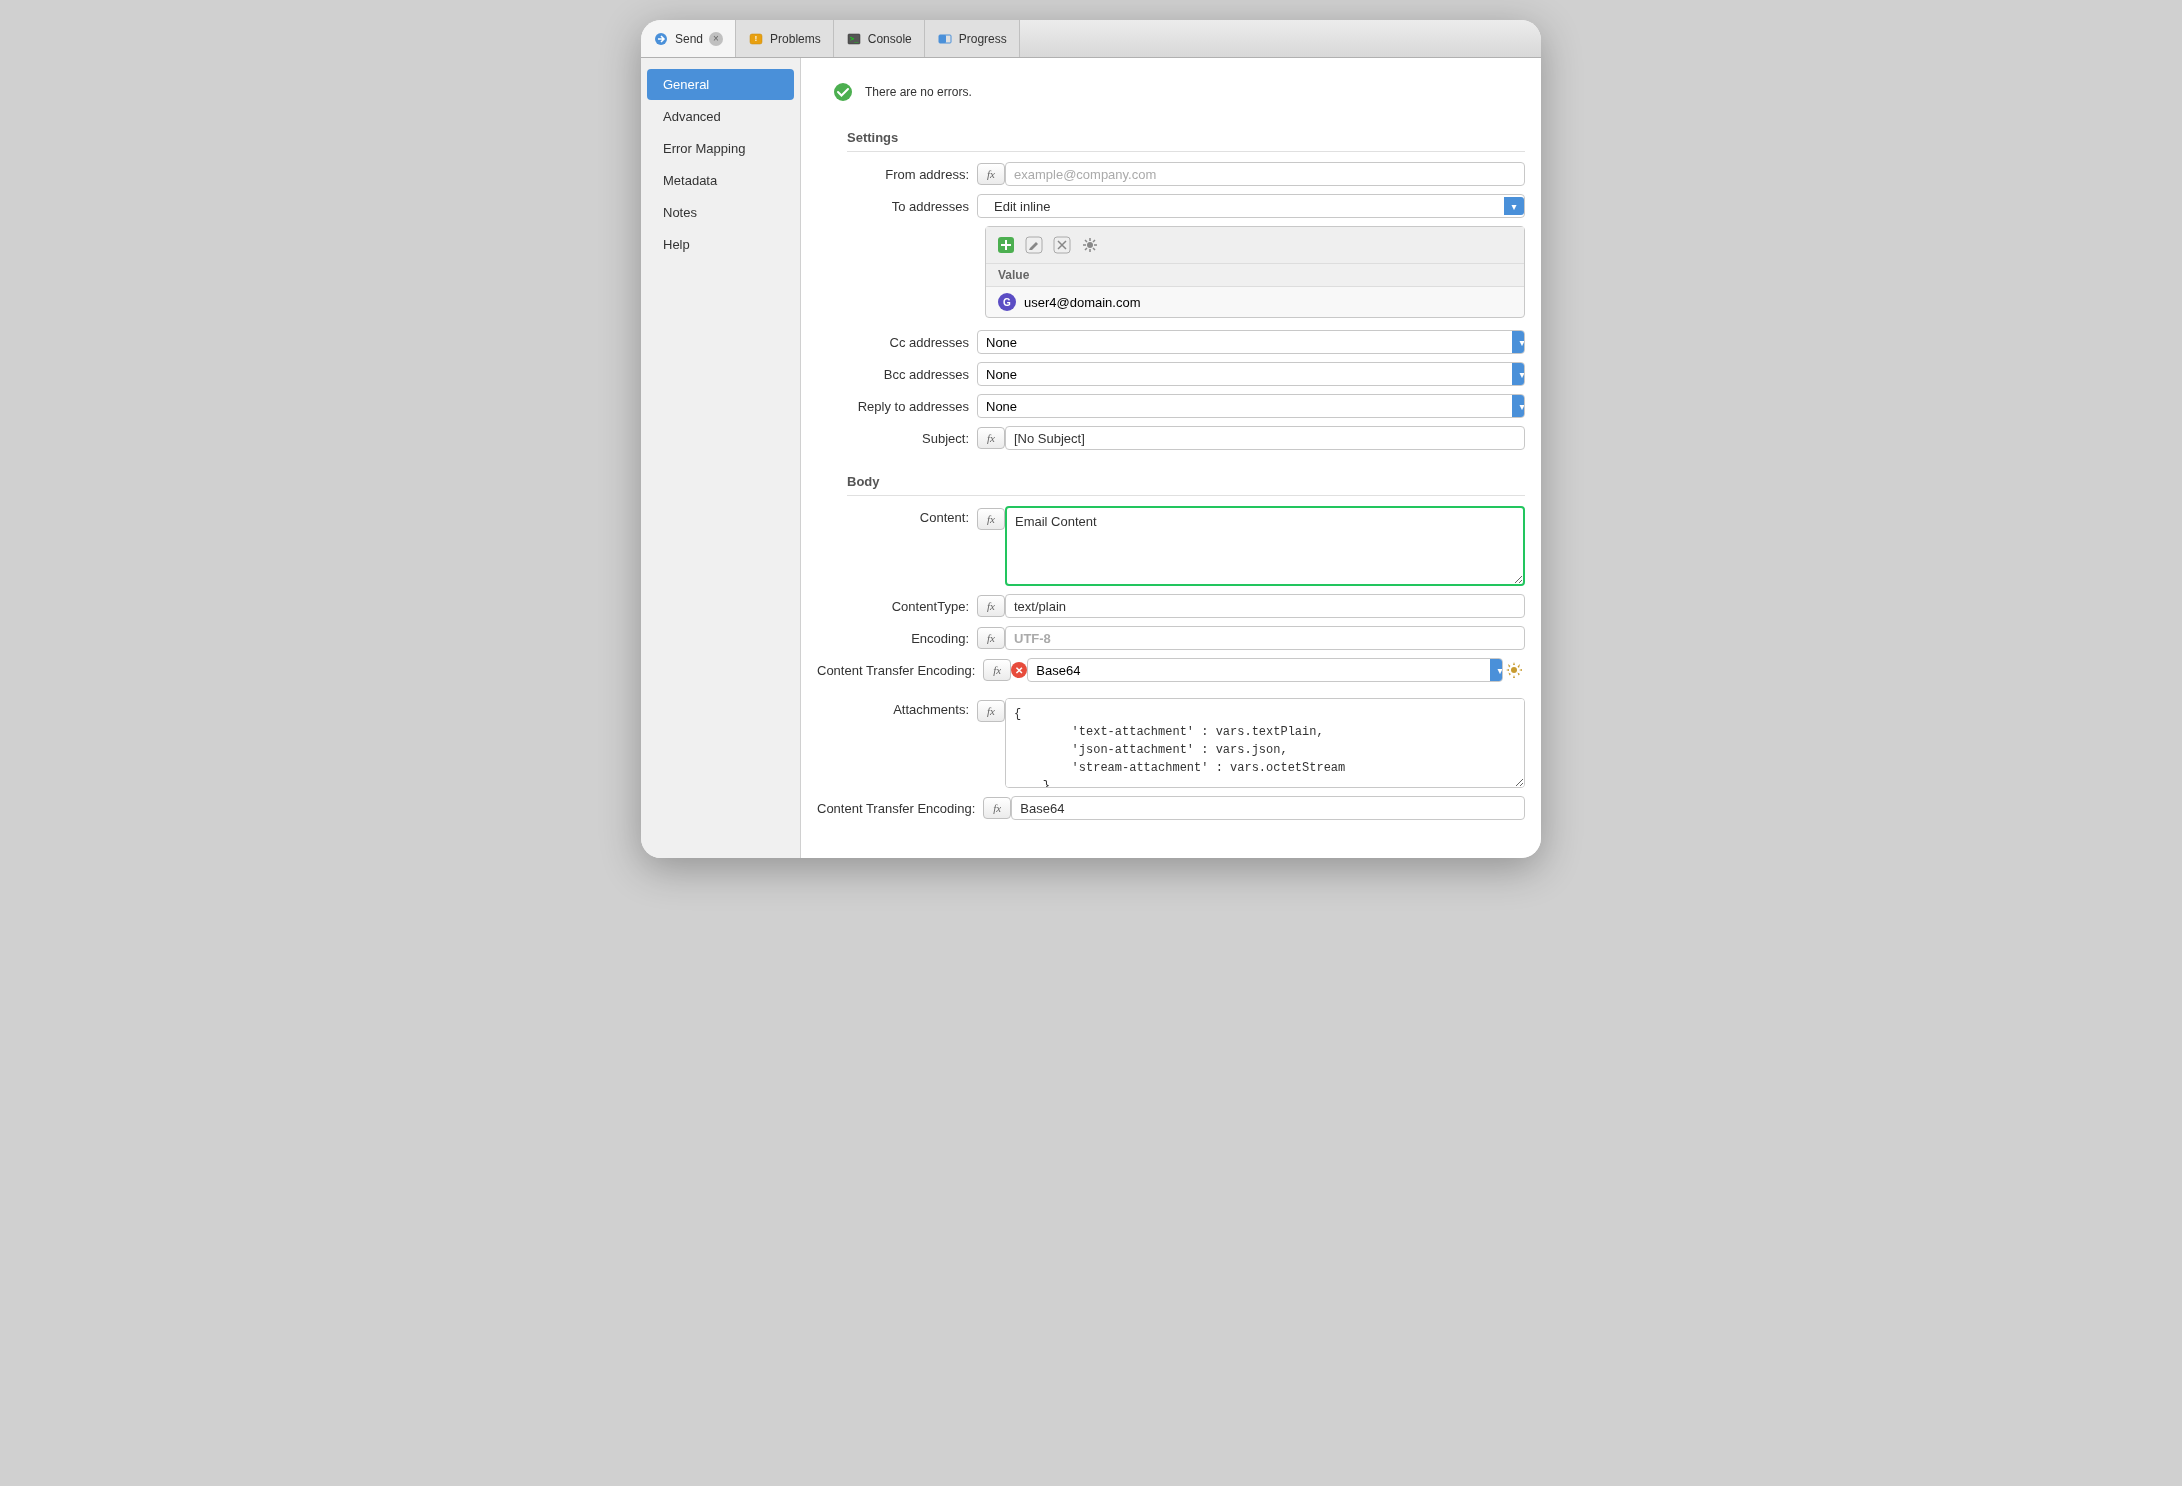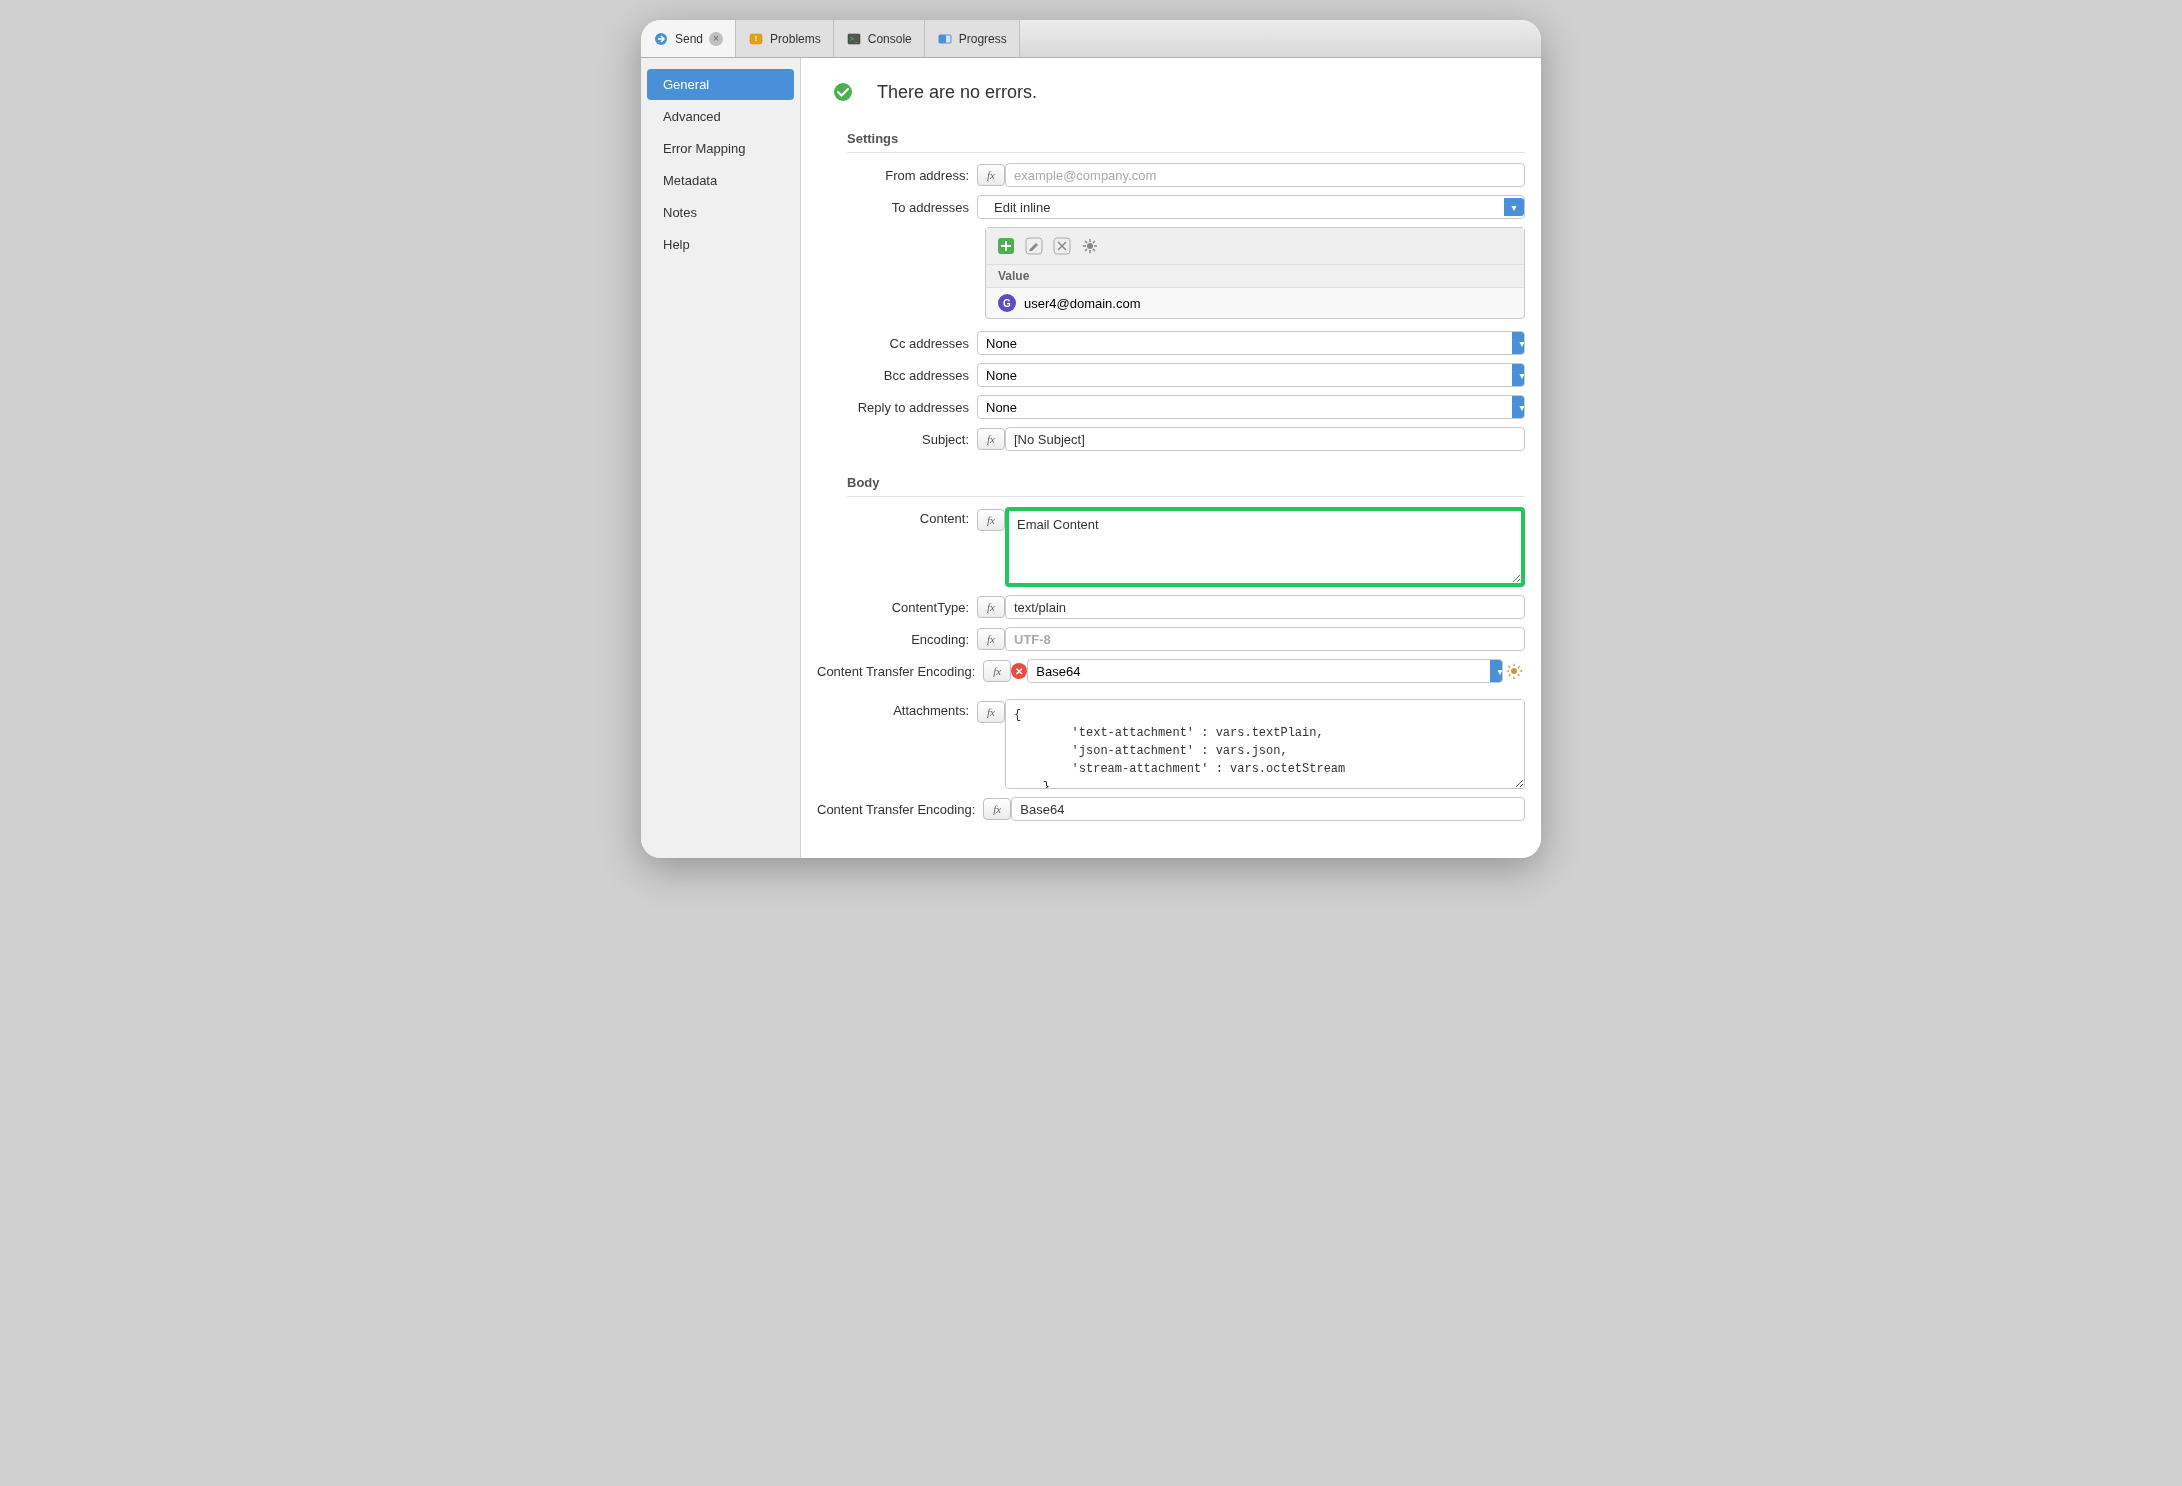--- a/index.html
+++ b/index.html
@@ -87,24 +87,25 @@
       color: white;
     }
     .content-area {
       flex: 1;
       overflow-y: auto;
       padding: 16px;
       background: white;
     }
     .status-bar {
       display: flex;
-      gap: 24px;
+      align-items: center;
+      gap: 12px;
       padding: 8px 16px;
       margin-bottom: 12px;
-      font-size: 18px;
+      font-size: 12px;
       color: #333;
     }
     .status-icon {
       width: 20px;
       height: 20px;
     }
     .settings-section {
       margin-bottom: 16px;
     }
     .field-row {
@@ -224,21 +225,21 @@
       font-size: 10px;
       font-weight: bold;
       flex-shrink: 0;
     }
     .body-section {
       margin-bottom: 16px;
     }
     .textarea-field {
       width: 100%;
       height: 80px;
-      border: 4px solid #22c55e;
+      border: 2px solid #22c55e;
       border-radius: 4px;
       padding: 6px 8px;
       font-size: 13px;
       color: #333;
       background: white;
       resize: vertical;
       outline: none;
       font-family: inherit;
     }
     .gear-icon-colored {

